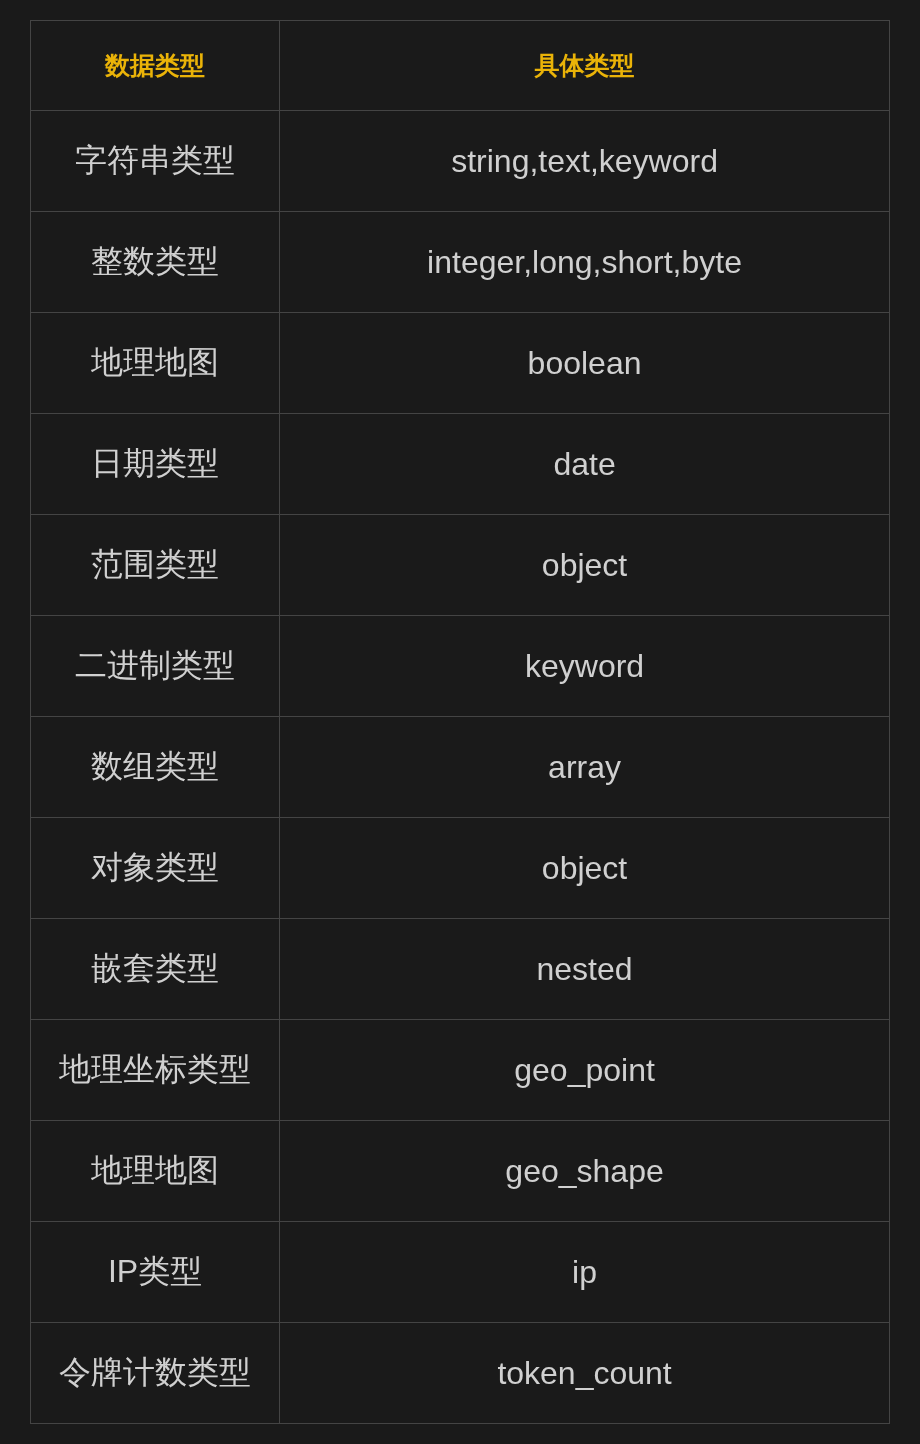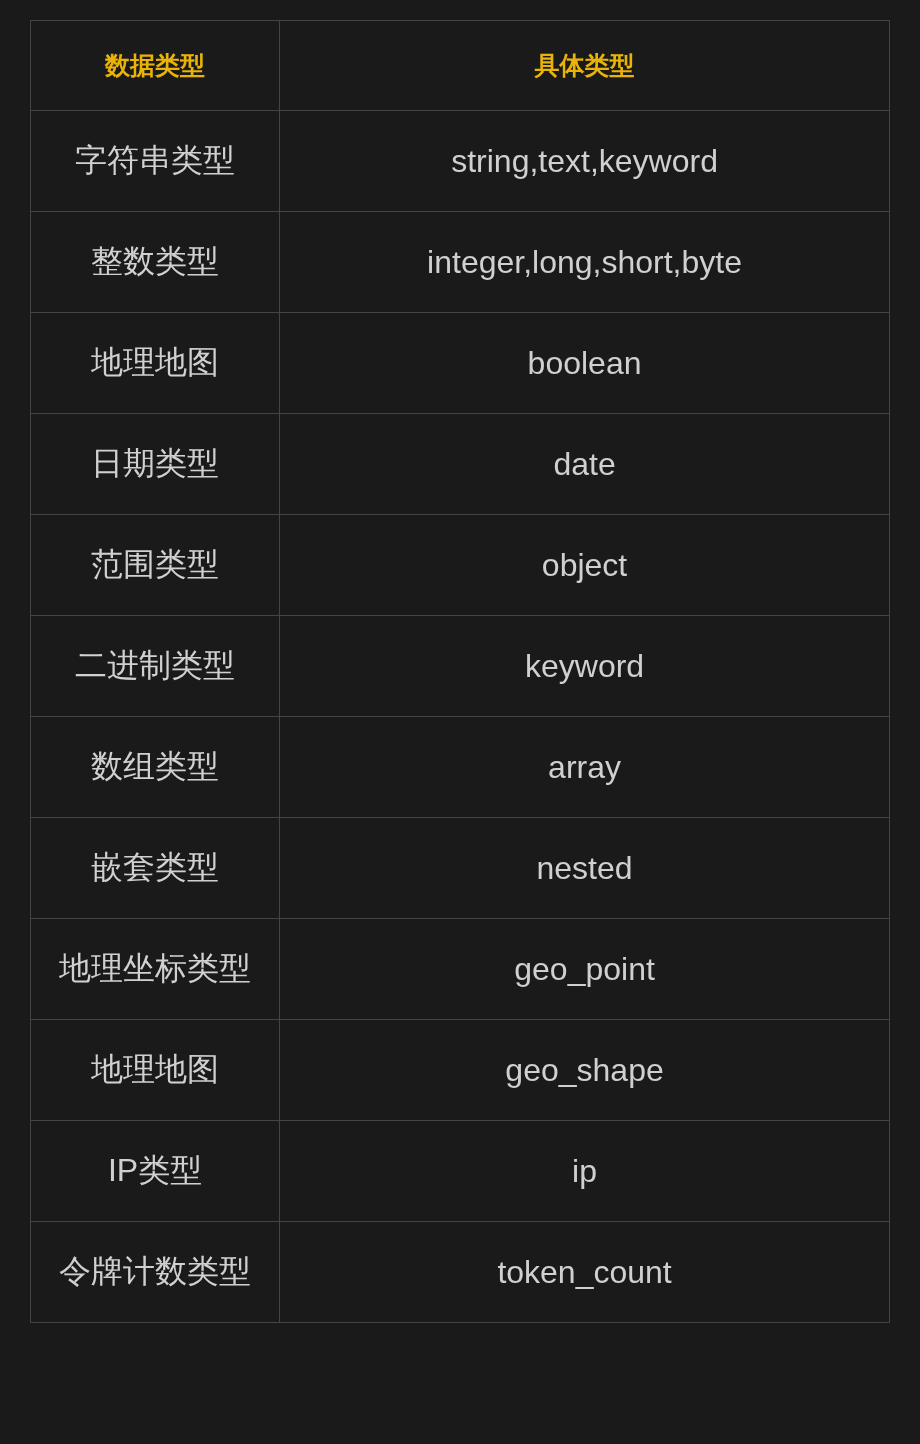--- a/index.html
+++ b/index.html
@@ -78,20 +78,24 @@
       </tr>
       <tr>
         <td>二进制类型</td>
         <td>keyword</td>
       </tr>
       <tr>
         <td>数组类型</td>
         <td>array</td>
       </tr>
       <tr>
+        <td>对象类型</td>
+        <td>object</td>
+      </tr>
+      <tr>
         <td>嵌套类型</td>
         <td>nested</td>
       </tr>
       <tr>
         <td>地理坐标类型</td>
         <td>geo_point</td>
       </tr>
       <tr>
         <td>地理地图</td>
         <td>geo_shape</td>

